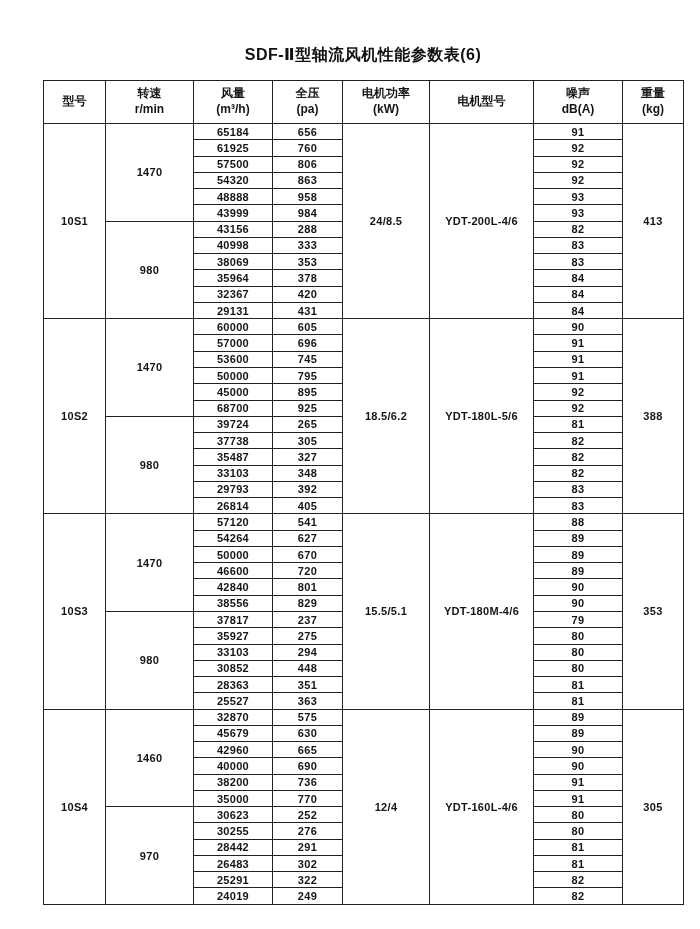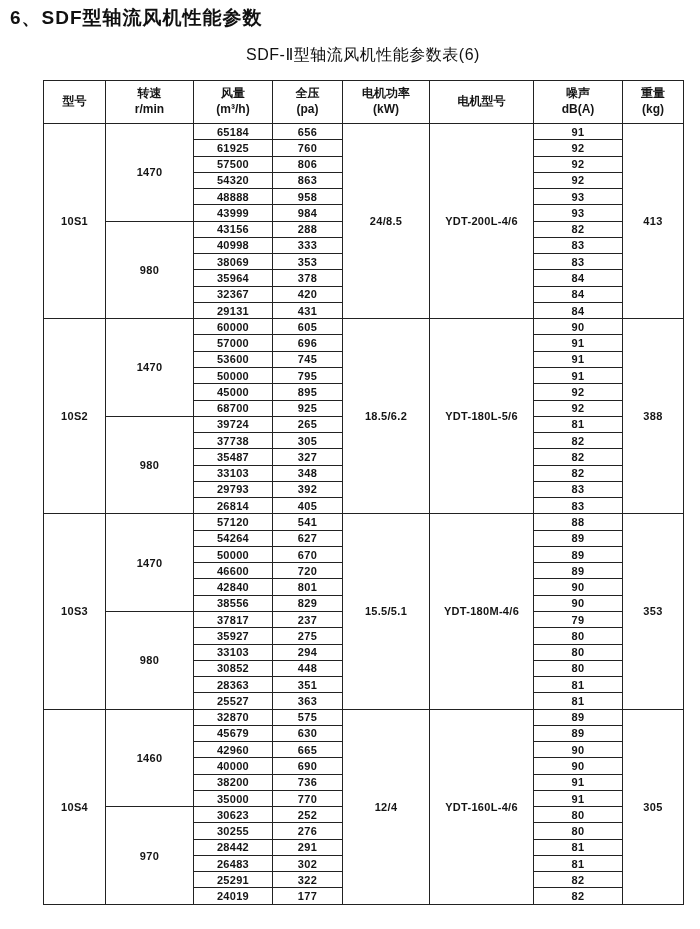--- a/index.html
+++ b/index.html
@@ -26,21 +26,21 @@
     color: #111111;
     white-space: nowrap;
   }
   .doc-subtitle {
     position: absolute;
     left: 43px;
     top: 45px;
     width: 640px;
     text-align: center;
     font-size: 16px;
-    font-weight: normal;
+    font-weight: bold;
     letter-spacing: 0.5px;
     color: #111111;
   }
   table.spec-table {
     position: absolute;
     left: 43px;
     top: 80px;
     width: 640px;
     height: 825px;
     border-collapse: collapse;
@@ -71,21 +71,20 @@
   .spec-table td {
     font-size: 11px;
     letter-spacing: 0.3px;
   }
 </style>
 </head>
 <body>
 
 <div class="page">
 
-  <div class="doc-title">6、SDF型轴流风机性能参数</div>
 
   <div class="doc-subtitle">SDF-Ⅱ型轴流风机性能参数表(6)</div>
 
   <table class="spec-table">
     <colgroup>
       <col style="width:62px">
       <col style="width:88px">
       <col style="width:79px">
       <col style="width:70px">
       <col style="width:87px">
@@ -382,19 +381,19 @@
           <td>302</td>
           <td>81</td>
         </tr>
         <tr>
           <td>25291</td>
           <td>322</td>
           <td>82</td>
         </tr>
         <tr>
           <td>24019</td>
-          <td>177</td>
+          <td>249</td>
           <td>82</td>
         </tr>
       </tbody>
   </table>
 
 </div>
 
 </body></html>

